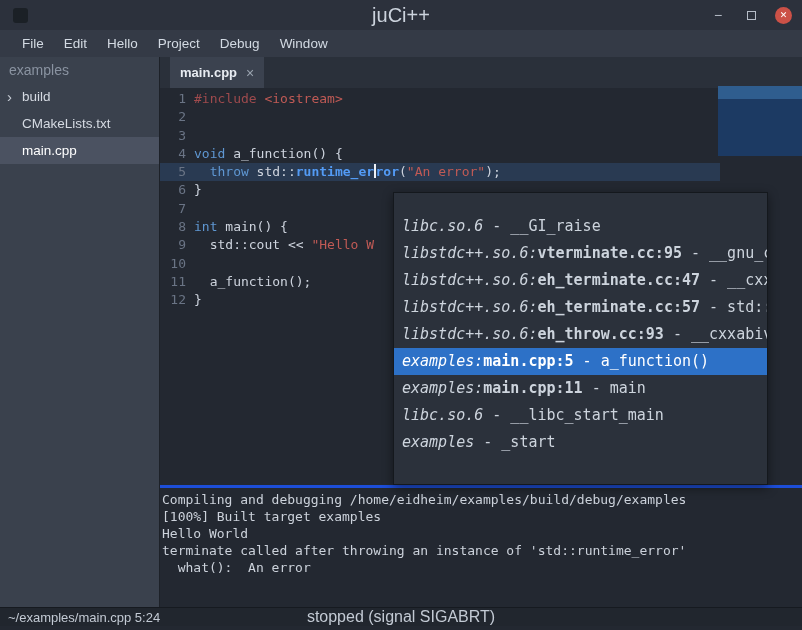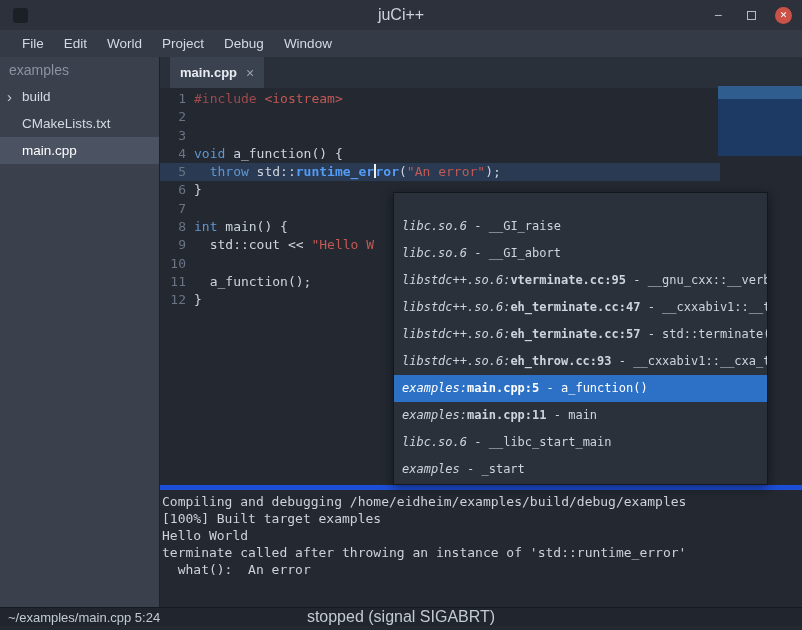--- a/index.html
+++ b/index.html
@@ -5,21 +5,21 @@
   *{margin:0;padding:0;box-sizing:border-box}
   html,body{width:802px;height:630px}
   body{
     position:relative;overflow:hidden;
     background:var(--editor-bg,#232831);
     font-family:"Liberation Sans","DejaVu Sans",sans-serif;
   }
   
   #titlebar{position:absolute;left:0;top:0;width:802px;height:30px;
     background:var(--titlebar-bg,#2c313c);display:flex;align-items:center;justify-content:center}
-  #title{color:#ccd3dd;font-size:16px}
+  #title{color:#ccd3dd;font-size:20px}
   #app-icon{position:absolute;left:13px;top:8px;width:15px;height:15px;background:#1b2026;border-radius:3px}
   #win-controls{position:absolute;right:10px;top:0;height:30px;display:flex;align-items:center;gap:15px}
   .win-btn{color:#b6bdc8;font-size:14px;width:18px;height:18px;display:flex;align-items:center;justify-content:center}
   #restore-btn .box{width:9px;height:9px;border:1.5px solid #b6bdc8;display:block}
   #close-btn{background:var(--close,#cc5147);border-radius:50%;width:17px;height:17px;color:#fff;font-size:9px}
   
   #menubar{position:absolute;left:0;top:30px;width:802px;height:27px;
     background:var(--menubar-bg,#343a46);display:flex;align-items:center;padding-left:12px}
   .menu-item{padding:0 10px;color:#d3dae3;font-size:13.5px;line-height:27px}
   
@@ -49,26 +49,26 @@
   .cursor{display:inline-block;width:1.5px;height:14px;background:#eef2f7;vertical-align:-2px}
   
   #overlay-box{position:absolute;left:718px;top:86px;width:84px;height:70px;z-index:3}
   #overlay-box .overlay-top{height:13px;background:var(--overlay-top,#2f5d8e)}
   #overlay-box .overlay-body{height:57px;background:var(--overlay-body,#1c3a63)}
   
   #popup{position:absolute;left:393px;top:192px;width:375px;height:293px;z-index:5;
     background:var(--popup-bg,#2b313b);border:1px solid #14181d;padding-top:20px;
     box-shadow:0 3px 10px rgba(0,0,0,.45);overflow:hidden}
   .popup-row{height:27px;line-height:27px;padding-left:8px;white-space:pre;overflow:hidden;
-    font-family:"DejaVu Sans Mono","Liberation Mono",monospace;font-size:12px;color:#cdd4dd}
+    font-family:"DejaVu Sans Mono","Liberation Mono",monospace;font-size:15px;color:#cdd4dd}
   .popup-row.selected{background:var(--accent,#2d71c7);color:#fff}
   .s-it{font-style:italic}
   .s-b{font-weight:bold}
   
-  #terminal{height:122px;background:var(--editor-bg,#232831);border-top:5px solid #1d4ed8;padding:3px 8px 0 2px}
+  #terminal{height:122px;background:var(--editor-bg,#232831);border-top:3px solid #1d4ed8;padding:3px 8px 0 2px}
   .term-line{font-family:"DejaVu Sans Mono","Liberation Mono",monospace;font-size:13px;line-height:17px;color:#ccd2db;white-space:pre}
   
   #statusbar{position:absolute;left:0;top:607px;width:802px;height:19px;background:#21262e;
     border-top:1px solid #161a20;display:flex;align-items:center}
   #status-left{margin-left:8px;font-size:13px;color:#c3cad4;z-index:2}
   #status-center{position:absolute;left:0;right:0;text-align:center;font-size:16px;color:#c3cad4}
 </style>
 </head>
 <body>
 
@@ -84,21 +84,21 @@
       </span>
     <span class="win-btn" id="close-btn">
         <span>✕</span>
       </span>
   </div>
 </div>
 
 <div id="menubar">
     <div class="menu-item">File</div>
     <div class="menu-item">Edit</div>
-    <div class="menu-item">World</div>
+    <div class="menu-item">Hello</div>
     <div class="menu-item">Project</div>
     <div class="menu-item">Debug</div>
     <div class="menu-item">Window</div>
   </div>
 
 <div id="sidebar">
   <div id="sidebar-header">examples</div>
   <div id="tree">
       <div class="tree-item"><span class="chevron">›</span><span>build</span></div>
       <div class="tree-item"><span>CMakeLists.txt</span></div>
@@ -139,21 +139,20 @@
 </div>
 
 <div id="overlay-box">
   <div class="overlay-top"></div>
   <div class="overlay-body"></div>
 </div>
 
 <div id="popup">
   <div id="popup-list">
       <div class="popup-row"><span class="s-it">libc.so.6</span><span> - __GI_raise</span></div>
-      <div class="popup-row"><span class="s-it">libc.so.6</span><span> - __GI_abort</span></div>
       <div class="popup-row"><span class="s-it">libstdc++.so.6:</span><span class="s-b">vterminate.cc:95</span><span> - __gnu_cxx::__verbos</span></div>
       <div class="popup-row"><span class="s-it">libstdc++.so.6:</span><span class="s-b">eh_terminate.cc:47</span><span> - __cxxabiv1::__tern</span></div>
       <div class="popup-row"><span class="s-it">libstdc++.so.6:</span><span class="s-b">eh_terminate.cc:57</span><span> - std::terminate()</span></div>
       <div class="popup-row"><span class="s-it">libstdc++.so.6:</span><span class="s-b">eh_throw.cc:93</span><span> - __cxxabiv1::__cxa_thro</span></div>
       <div class="popup-row selected"><span class="s-it">examples:</span><span class="s-b">main.cpp:5</span><span> - a_function()</span></div>
       <div class="popup-row"><span class="s-it">examples:</span><span class="s-b">main.cpp:11</span><span> - main</span></div>
       <div class="popup-row"><span class="s-it">libc.so.6</span><span> - __libc_start_main</span></div>
       <div class="popup-row"><span class="s-it">examples</span><span> - _start</span></div>
     </div>
 </div>

